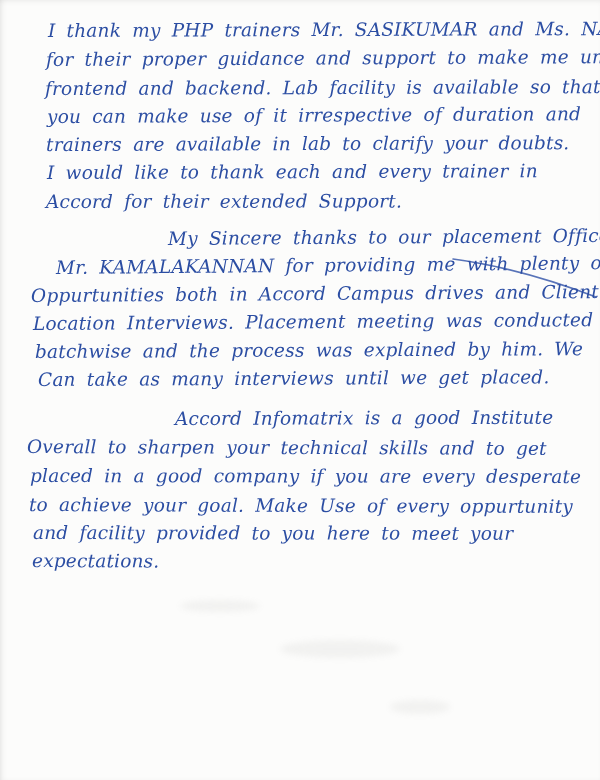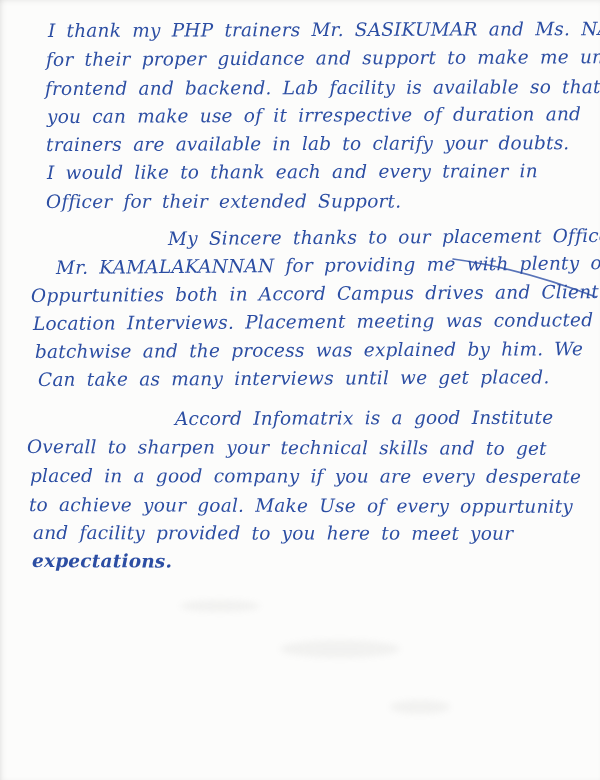--- a/index.html
+++ b/index.html
@@ -55,28 +55,28 @@
   <div class="smudge" style="left:390px; top:700px; width:60px; height:14px;"></div>
   <div class="smudge" style="left:180px; top:600px; width:80px; height:12px;"></div>
 
   <div id="lines-container" style="color: rgb(44, 78, 163);">
       <div class="line" style="left: 48px; top: 18px; transform: rotate(-0.2deg);">I thank my PHP trainers Mr. SASIKUMAR and Ms. NANCY</div>
       <div class="line" style="left: 46px; top: 47px; transform: rotate(-0.3deg);">for their proper guidance and support to make me understā</div>
       <div class="line" style="left: 45px; top: 76px; transform: rotate(-0.2deg);">frontend and backend. Lab facility is available so that</div>
       <div class="line" style="left: 47px; top: 104px; transform: rotate(-0.3deg);">you can make use of it irrespective of duration and</div>
       <div class="line" style="left: 46px; top: 132px; transform: rotate(-0.2deg);">trainers are available in lab to clarify your doubts.</div>
       <div class="line" style="left: 47px; top: 160px; transform: rotate(-0.2deg);">I would like to thank each and every trainer in</div>
-      <div class="line" style="left: 46px; top: 189px; transform: rotate(-0.1deg);">Officer for their extended Support.</div>
+      <div class="line" style="left: 46px; top: 189px; transform: rotate(-0.1deg);">Accord for their extended Support.</div>
       <div class="line" style="left: 168px; top: 226px; transform: rotate(-0.4deg);">My Sincere thanks to our placement Officer</div>
       <div class="line" style="left: 56px; top: 255px; transform: rotate(-0.5deg);">Mr. KAMALAKANNAN for providing me with plenty of good</div>
       <div class="line" style="left: 31px; top: 283px; transform: rotate(-0.4deg);">Oppurtunities both in Accord Campus drives and Client</div>
       <div class="line" style="left: 33px; top: 311px; transform: rotate(-0.4deg);">Location Interviews. Placement meeting was conducted</div>
       <div class="line" style="left: 35px; top: 339px; transform: rotate(-0.3deg);">batchwise and the process was explained by him. We</div>
       <div class="line" style="left: 38px; top: 367px; transform: rotate(-0.3deg);">Can take as many interviews until we get placed.</div>
       <div class="line" style="left: 175px; top: 406px; transform: rotate(-0.2deg);">Accord Infomatrix is a good Institute</div>
       <div class="line" style="left: 27px; top: 434px; transform: rotate(0.2deg);">Overall to sharpen your technical skills and to get</div>
       <div class="line" style="left: 30px; top: 463px; transform: rotate(0.1deg);">placed in a good company if you are every desperate</div>
       <div class="line" style="left: 29px; top: 492px; transform: rotate(0.2deg);">to achieve your goal. Make Use of every oppurtunity</div>
       <div class="line" style="left: 33px; top: 520px; transform: rotate(0.1deg);">and facility provided to you here to meet your</div>
-      <div class="line" style="left: 32px; top: 548px; transform: rotate(0.2deg); font-weight: bold;">expectations.</div>
+      <div class="line" style="left: 32px; top: 548px; transform: rotate(0.2deg);">expectations.</div>
     </div>
 
 </div>
 
 </body></html>

